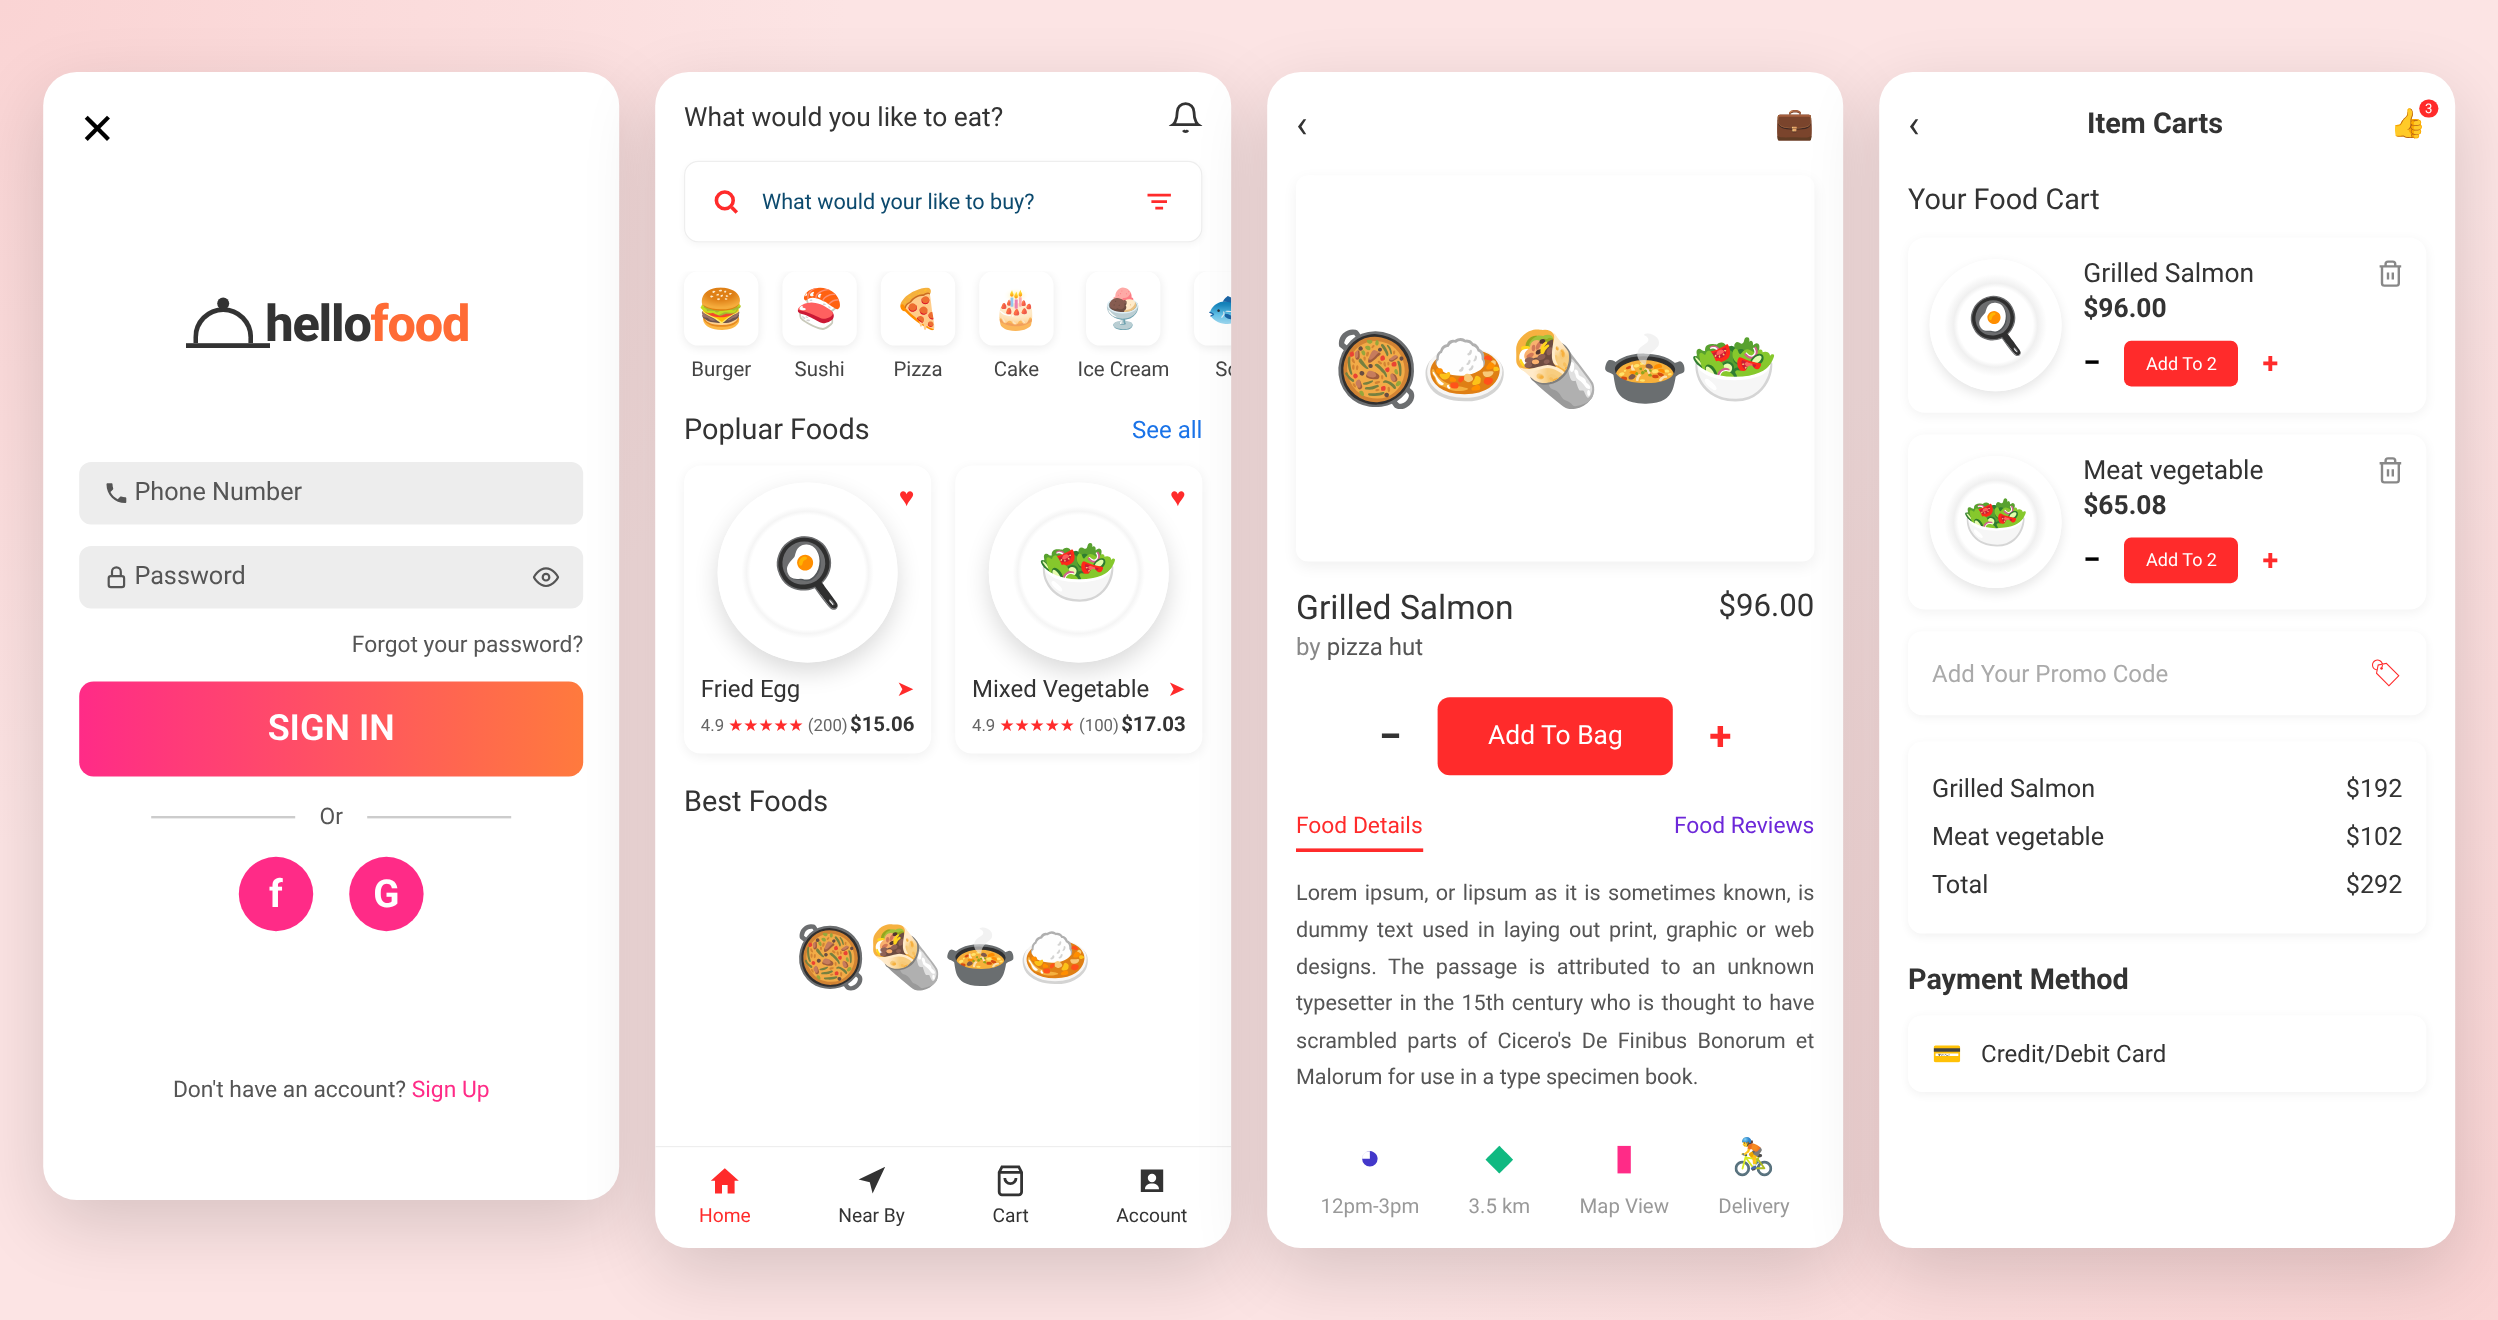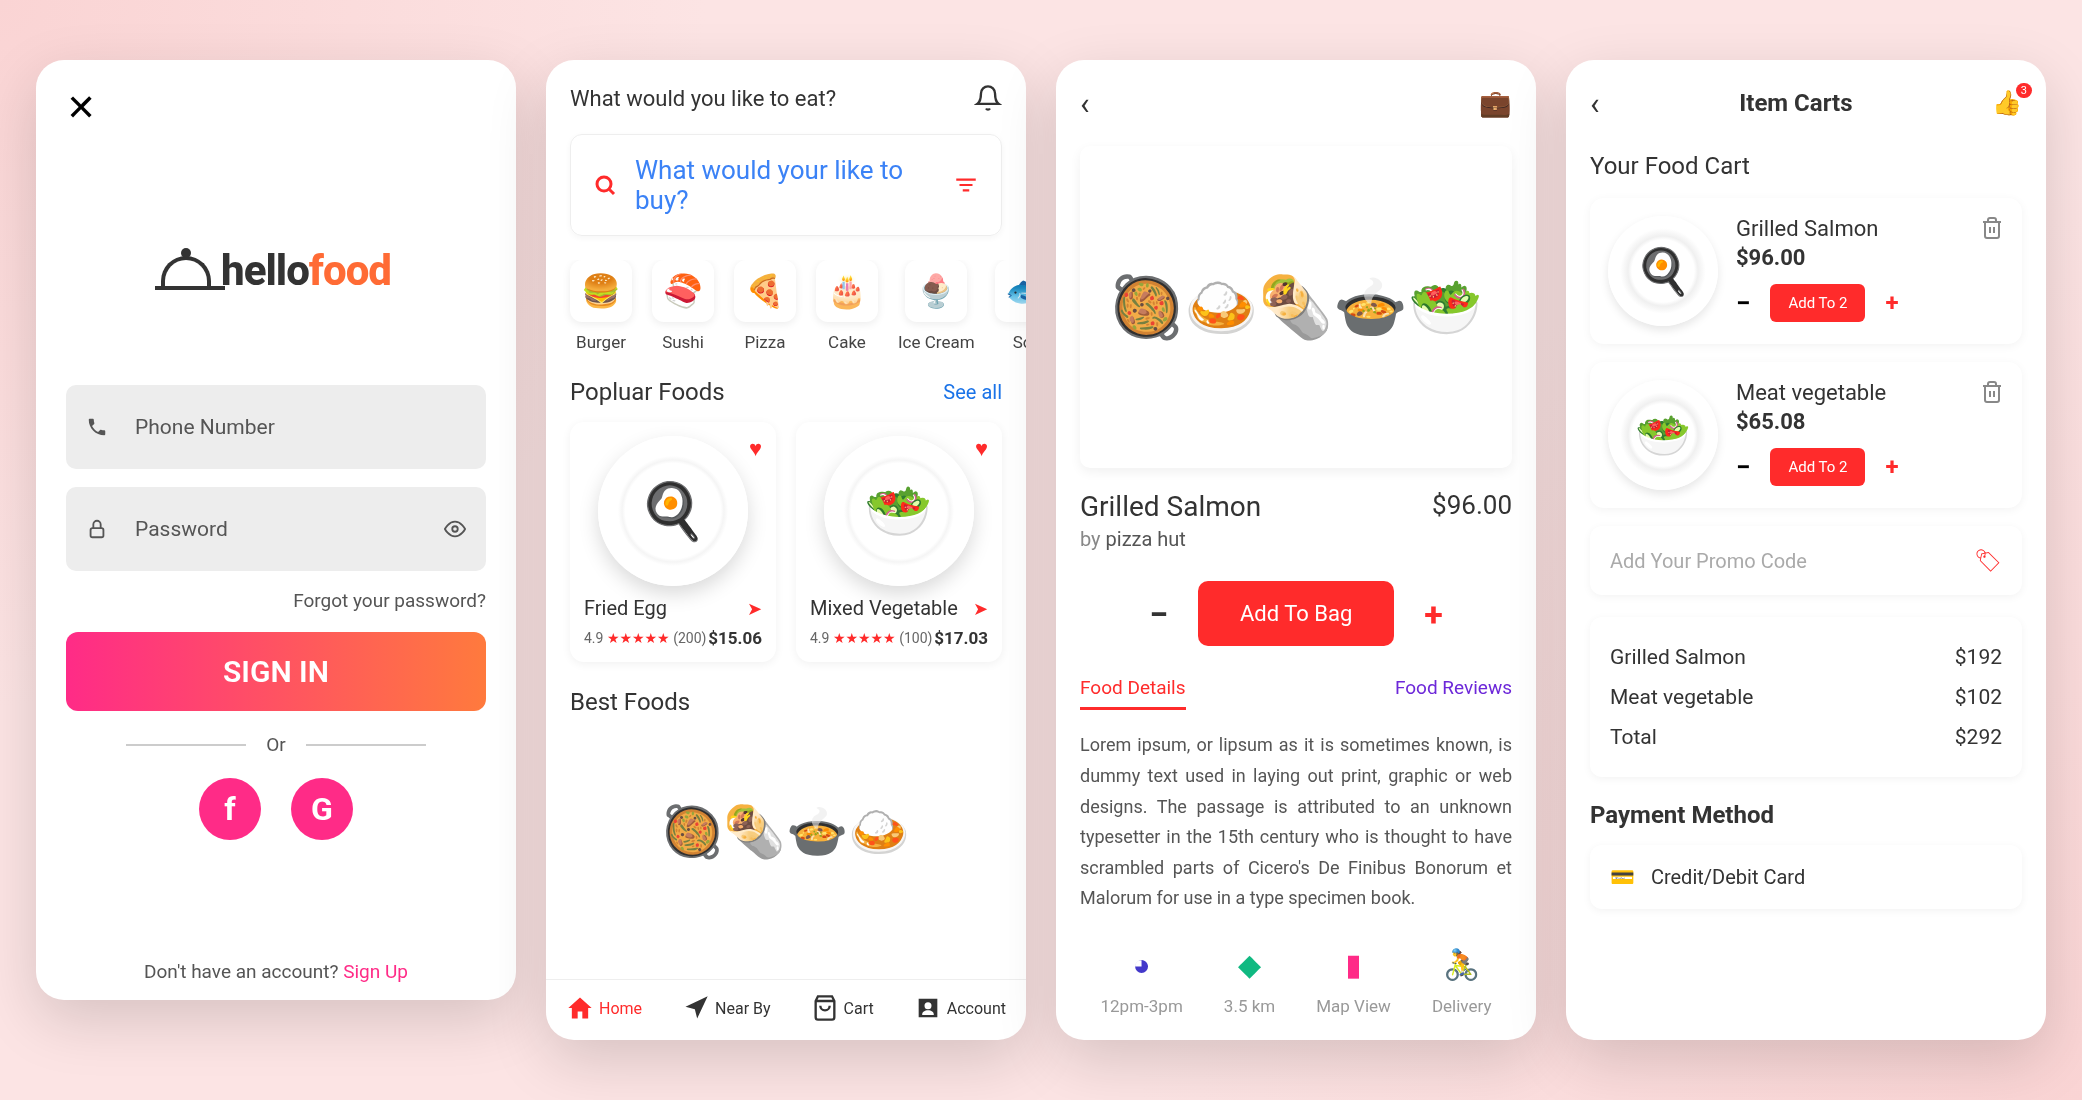--- a/index.html
+++ b/index.html
@@ -12,38 +12,38 @@
 
 
 .close-x{font-size:36px;font-weight:300;cursor:pointer;line-height:1}
 .logo{display:flex;align-items:center;justify-content:center;margin:120px 0 90px;gap:10px}
 .dome{width:50px;height:30px;border:4px solid #333;border-bottom:none;border-radius:50px 50px 0 0;position:relative}
 .dome::before{content:'';position:absolute;top:-12px;left:50%;transform:translateX(-50%);width:10px;height:10px;background:#333;border-radius:50%}
 .dome::after{content:'';position:absolute;bottom:-4px;left:-10px;width:70px;height:4px;background:#333}
 .logo-text{font-size:42px;font-weight:800;letter-spacing:-1px}
 .logo-dark{color:#333}
 .logo-orange{color:#ff6b35}
-.field{background:#ededed;border-radius:10px;display:flex;align-items:center;padding:30px 20px;margin-bottom:18px;gap:27px;color:#555;font-size:21px}
+.field{background:#ededed;border-radius:10px;display:flex;align-items:center;padding:14px 20px;margin-bottom:18px;gap:4px;color:#555;font-size:21px}
 .field svg{width:22px;height:22px;flex-shrink:0}
 .field .val{flex:1}
 .forgot{text-align:right;color:#555;font-size:19px;margin-bottom:20px}
 .signin-btn{background:linear-gradient(90deg,#ff2b87 0%,#ff7a3d 100%);color:#fff;font-size:30px;font-weight:600;text-align:center;padding:22px;border-radius:12px;cursor:pointer}
 .or-row{display:flex;align-items:center;gap:20px;margin:22px 60px;color:#555;font-size:19px}
 .or-line{flex:1;height:2px;background:#ccc}
 .social{display:flex;justify-content:center;gap:30px;margin-bottom:120px}
 .social-btn{width:62px;height:62px;border-radius:50%;background:#ff2b87;color:#fff;display:flex;align-items:center;justify-content:center;font-size:32px;font-weight:700;cursor:pointer}
 .signup-row{text-align:center;font-size:19px;color:#555}
 .signup-link{color:#ff2b87}
 
 
 .s2-head{display:flex;align-items:center;justify-content:space-between;padding:0 24px;margin-bottom:22px}
 .s2-head .t{font-size:22px;color:#333}
 .bell{width:28px;height:28px}
 .search-row{margin:0 24px 24px;border:1px solid #eee;border-radius:12px;display:flex;align-items:center;padding:20px 22px;gap:18px;box-shadow:0 2px 6px rgba(0,0,0,0.04)}
-.search-row .inp{flex:1;color:#3b82f6;font-size:26px}
+.search-row .inp{flex:1;color:#0c4a6e;font-size:18px}
 .sicon{color:#ff2b2b}
 .filter{color:#ff2b2b}
 .cats{display:flex;gap:20px;padding:0 24px;overflow:hidden}
 .cat{display:flex;flex-direction:column;align-items:center;gap:10px;flex-shrink:0}
 .cat-ic{width:62px;height:62px;background:#fff;border-radius:12px;box-shadow:0 2px 8px rgba(0,0,0,0.08);display:flex;align-items:center;justify-content:center;font-size:32px}
 .cat-lb{font-size:17px;color:#444}
 .sec-head{display:flex;justify-content:space-between;align-items:center;padding:26px 24px 16px;font-size:24px;color:#333}
 .sec-head .see{color:#1a73e8;font-size:20px}
 .cards{display:flex;gap:20px;padding:0 24px}
 .fcard{flex:1;background:#fff;border-radius:14px;box-shadow:0 2px 10px rgba(0,0,0,0.06);padding:14px;position:relative}
@@ -51,21 +51,21 @@
 .plate{height:150px;display:flex;align-items:center;justify-content:center;margin-bottom:10px}
 .plate-c{width:150px;height:150px;border-radius:50%;background:radial-gradient(circle,#fff 45%,#f5f5f5 48%,#fff 52%);box-shadow:0 8px 20px rgba(0,0,0,0.15);display:flex;align-items:center;justify-content:center;font-size:55px}
 .fcard-title-row{display:flex;justify-content:space-between;align-items:center;margin-bottom:8px}
 .fcard-title{font-size:20px;color:#333}
 .nav-ic{color:#ff2b2b;font-size:18px}
 .fcard-meta{display:flex;justify-content:space-between;align-items:center;font-size:14px;color:#666}
 .stars{color:#ff2b2b}
 .price{font-weight:700;color:#333;font-size:17px}
 .best-img{margin:0 24px;background:#fff;border-radius:14px;height:200px;overflow:hidden;display:flex;align-items:center;justify-content:center;gap:10px;font-size:50px}
 .bnav{margin-top:auto;border-top:1px solid #eee;display:flex;justify-content:space-around;padding:14px 0 18px}
-.bnav-item{display:flex;flex-direction:row;align-items:center;gap:5px;font-size:16px;color:#333}
+.bnav-item{display:flex;flex-direction:column;align-items:center;gap:5px;font-size:16px;color:#333}
 .bnav-item.active{color:#ff2b2b}
 .bnav-item svg{width:28px;height:28px}
 
 
 .s3-head{display:flex;justify-content:space-between;align-items:center;margin-bottom:24px}
 .back{font-size:32px;color:#333;cursor:pointer}
 .briefcase{font-size:26px;color:#333}
 .food-img{height:330px;background:#fff;border-radius:10px;display:flex;align-items:center;justify-content:center;font-size:60px;gap:8px;flex-wrap:wrap;box-shadow:0 4px 12px rgba(0,0,0,0.06)}
 .s3-title-row{display:flex;justify-content:space-between;align-items:flex-start;margin:22px 0 4px}
 .s3-title{font-size:28px;color:#333}

